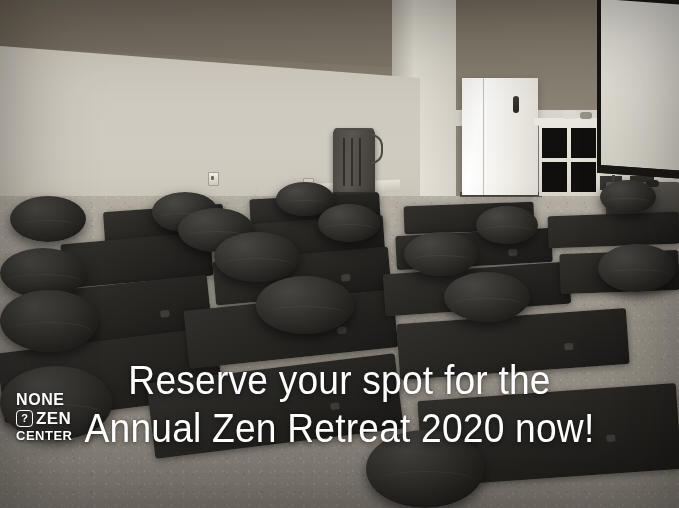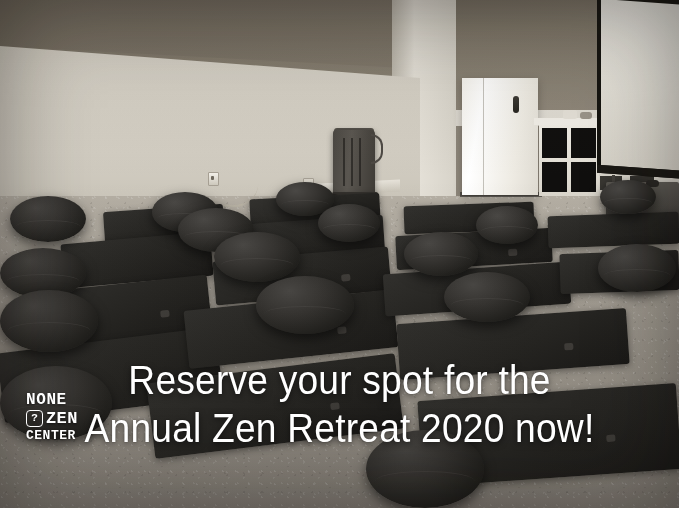--- a/index.html
+++ b/index.html
@@ -206,24 +206,24 @@
     letter-spacing:.2px;
     transform:scaleX(.93);
     text-shadow:0 2px 7px rgba(0,0,0,.55),0 0 2px rgba(0,0,0,.35);
     white-space:nowrap;
   }
   #headline .ln{display:block;}
 
   
   #logo{
     position:absolute;
-    left:26px;top:392px;
+    left:16px;top:392px;
     width:66px;
     color:#fff;
-    font-family:Liberation Mono, monospace;
+    font-family:Liberation Sans, sans-serif;
     font-weight:bold;
     line-height:1;
     text-shadow:0 1px 3px rgba(0,0,0,.6);
   }
   #logo-row-top{font-size:16px;letter-spacing:.6px;}
   #logo-row-mid{display:flex;align-items:center;gap:3px;margin-top:2px;}
   #logo-badge{
     width:15px;height:15px;
     border:1.6px solid #fff;border-radius:4px;
     display:flex;align-items:center;justify-content:center;

